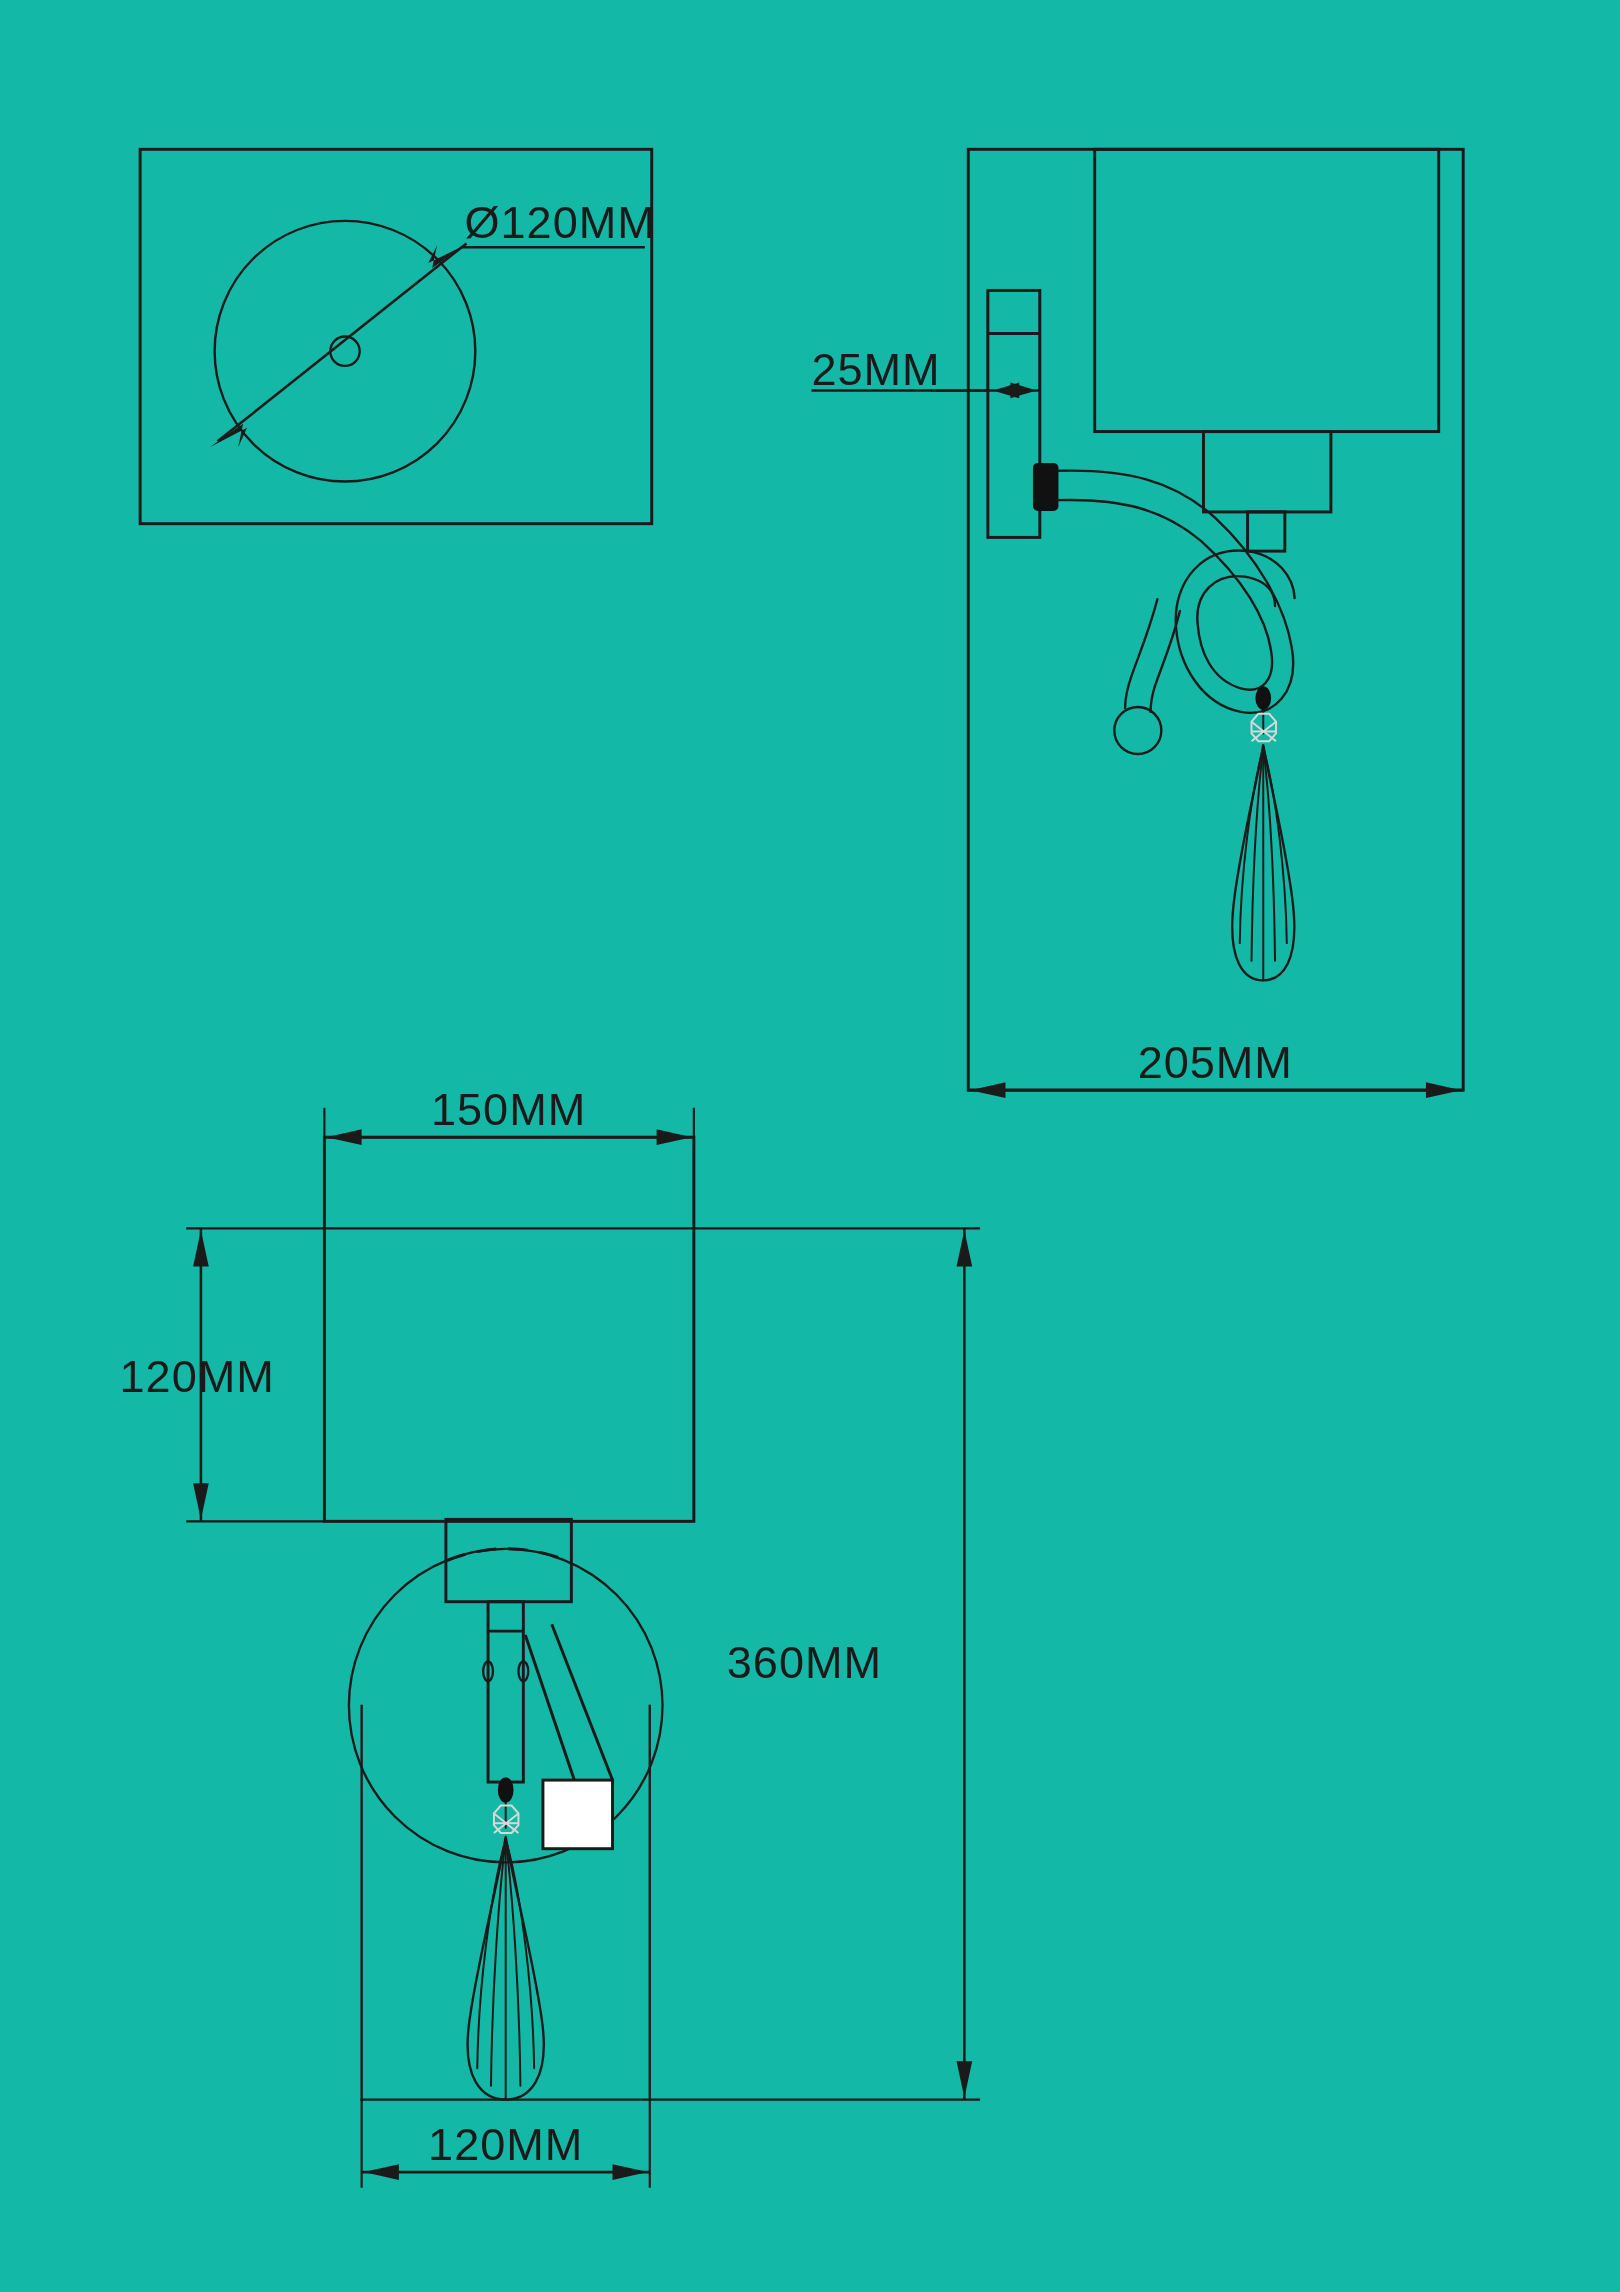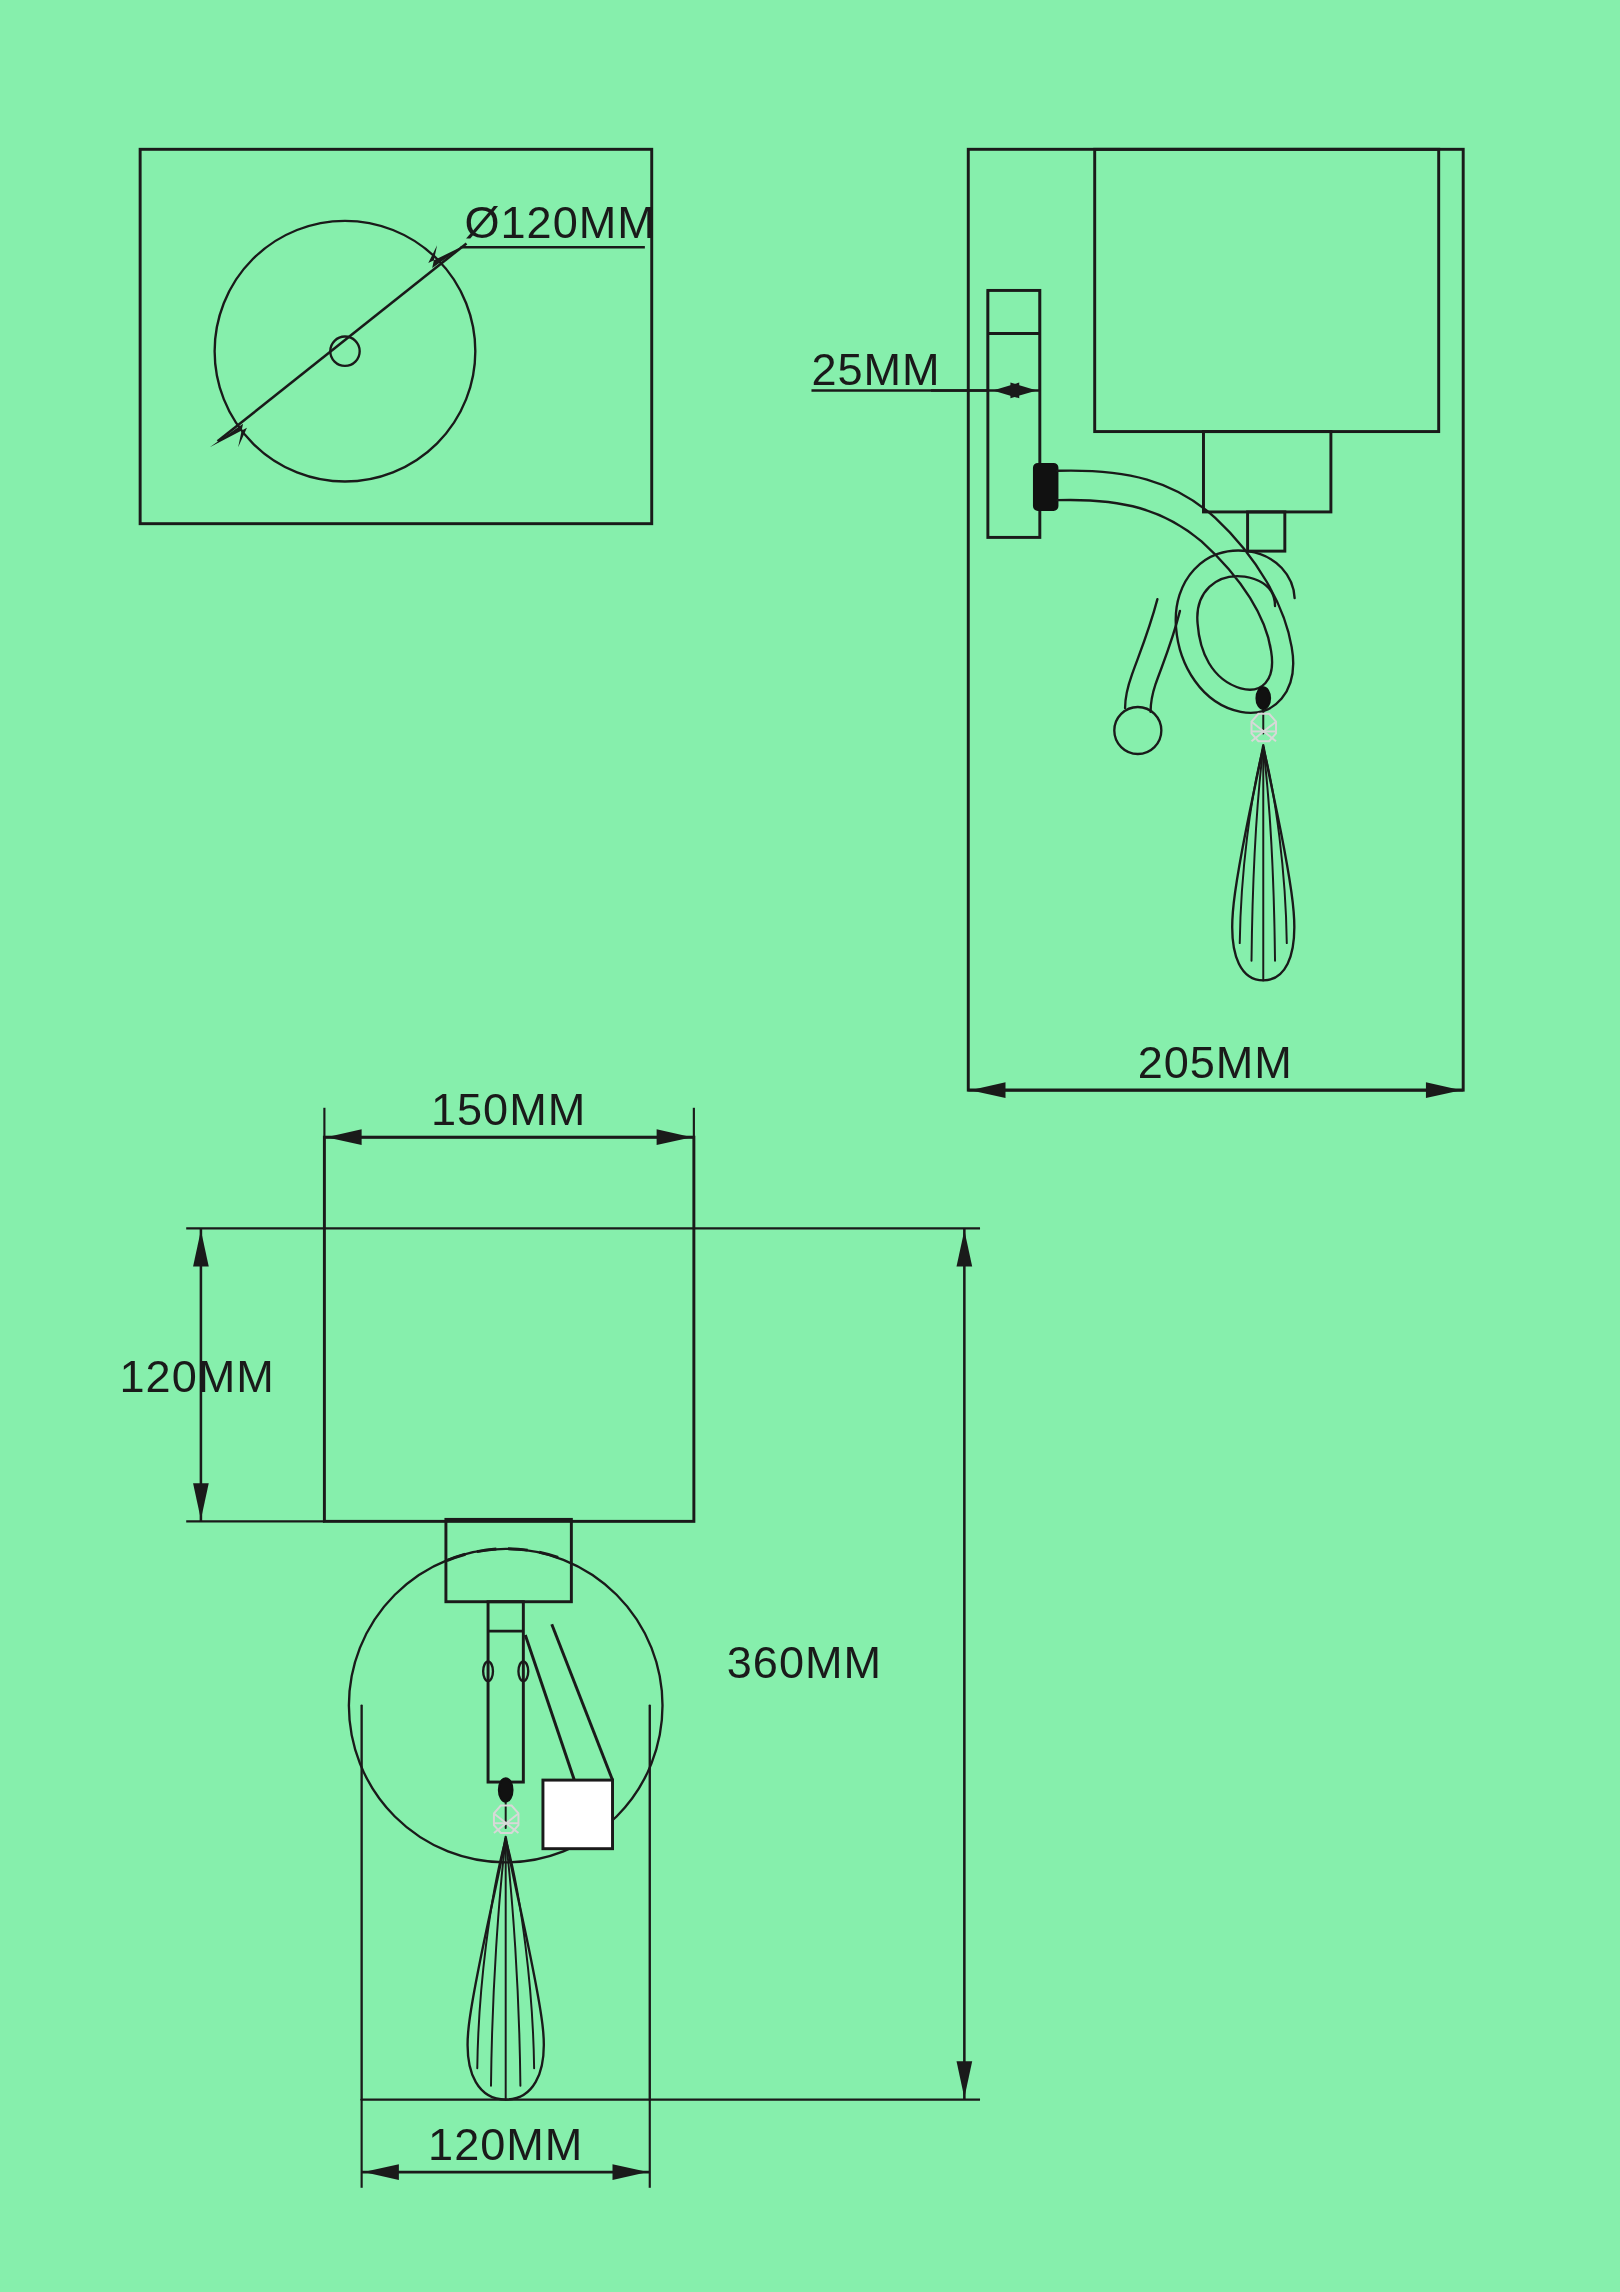--- a/index.html
+++ b/index.html
@@ -11,21 +11,21 @@
   body {
     width: 1620px;
     height: 2293px;
     font-family: "Liberation Sans", sans-serif;
     overflow: hidden;
   }
   #sheet {
     position: relative;
     width: 1620px;
     height: 2293px;
-    background: #86efac;
+    background: #14b8a6;
   }
   #drawing-svg {
     position: absolute;
     top: 0;
     left: 0;
     width: 1620px;
     height: 2293px;
     display: block;
   }
   .dim-text {

